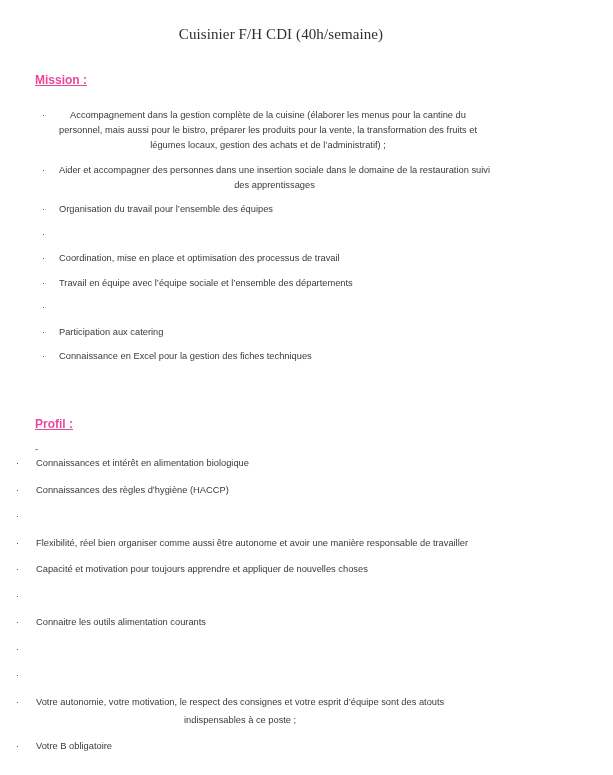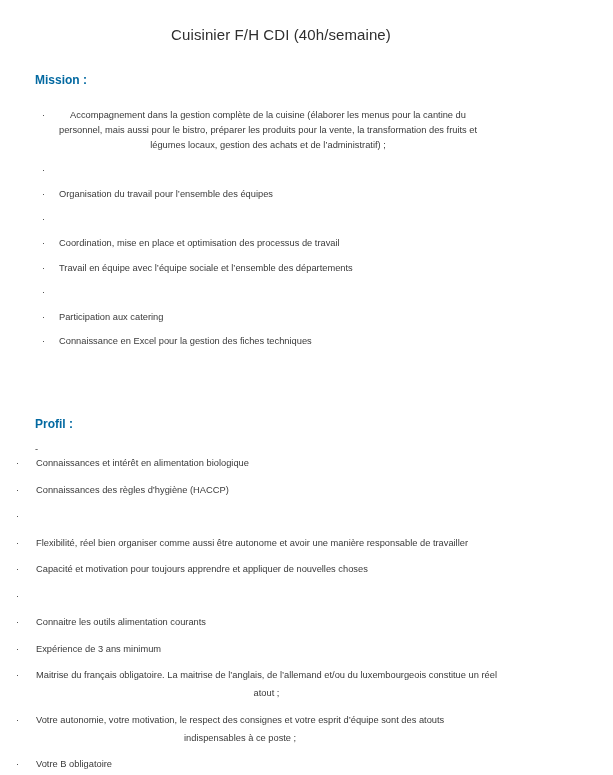--- a/index.html
+++ b/index.html
@@ -20,27 +20,29 @@
     position: absolute;
     top: 26px;
     left: 16px;
     width: 530px;
     margin: 0;
     text-align: center;
     font-size: 15px;
     font-weight: 400;
     color: #2f2f2f;
     letter-spacing: 0.1px;
+    font-family: Liberation Serif, serif;
   }
   .section-heading {
     position: absolute;
     margin: 0;
     font-size: 12px;
     font-weight: 700;
-    color: #0369a1;
+    color: #ec4899;
+    text-decoration: underline;
   }
   .heading-mission { top: 73px; left: 35px; }
   .heading-profil  { top: 417px; left: 35px; }
   .stray-dash {
     position: absolute;
     top: 442px;
     left: 35px;
     font-size: 9.3px;
     line-height: 15px;
     color: #3a3a3a;
@@ -87,20 +89,22 @@
 
   <div class="list list-mission" id="mission-list">
       <div class="li">
         <span class="marker">·</span>
         <div class="li-text">Accompagnement dans la gestion complète de la cuisine (élaborer les menus pour la cantine du
 personnel, mais aussi pour le bistro, préparer les produits pour la vente, la transformation des fruits et
 légumes locaux, gestion des achats et de l’administratif) ;</div>
       </div>
       <div class="li">
         <span class="marker">·</span>
+        <div class="li-text">Aider et accompagner des personnes dans une insertion sociale dans le domaine de la restauration suivi
+des apprentissages</div>
       </div>
       <div class="li">
         <span class="marker">·</span>
         <div class="li-text">Organisation du travail pour l’ensemble des équipes</div>
       </div>
       <div class="li">
         <span class="marker">·</span>
       </div>
       <div class="li">
         <span class="marker">·</span>
@@ -149,26 +153,23 @@
       </div>
       <div class="li">
         <span class="marker">·</span>
       </div>
       <div class="li">
         <span class="marker">·</span>
         <div class="li-text">Connaitre les outils alimentation courants</div>
       </div>
       <div class="li">
         <span class="marker">·</span>
-        <div class="li-text">Expérience de 3 ans minimum</div>
       </div>
       <div class="li">
         <span class="marker">·</span>
-        <div class="li-text">Maitrise du français obligatoire. La maitrise de l’anglais, de l’allemand et/ou du luxembourgeois constitue un réel
-atout ;</div>
       </div>
       <div class="li">
         <span class="marker">·</span>
         <div class="li-text">Votre autonomie, votre motivation, le respect des consignes et votre esprit d’équipe sont des atouts
 indispensables à ce poste ;</div>
       </div>
       <div class="li">
         <span class="marker">·</span>
         <div class="li-text">Votre B obligatoire</div>
       </div>

